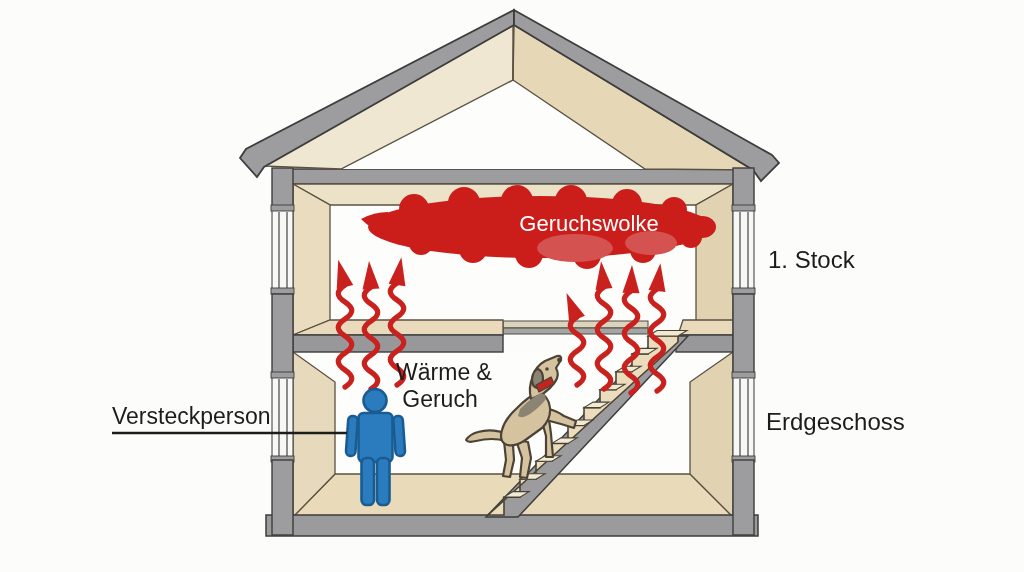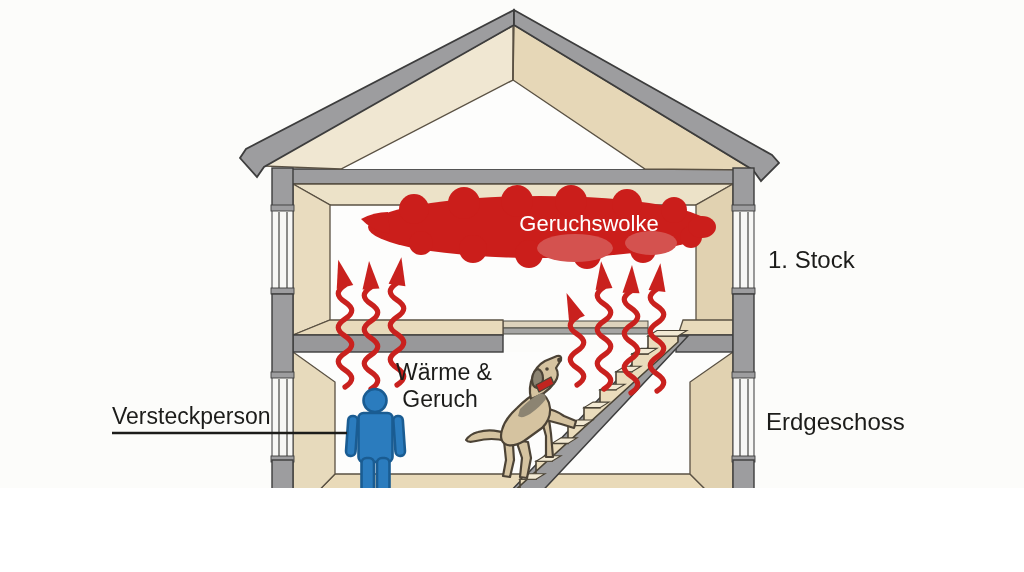--- a/index.html
+++ b/index.html
@@ -1,16 +1,16 @@
 <!DOCTYPE html>
 <html><head>
 <meta charset="utf-8">
 <style>
   html,body{margin:0;padding:0;background:#ffffff;}
-  .stage{position:relative;width:1024px;height:488px;background:#fcfcfa;overflow:hidden;
+  .stage{position:relative;width:1024px;height:572px;background:#fcfcfa;overflow:hidden;
          font-family:"Liberation Sans", sans-serif;}
   svg{display:block;}
   text{font-family:"Liberation Sans", sans-serif;}
   .lbl{fill:#1c1c1a;font-size:23px;}
   .lbl-big{fill:#1c1c1a;font-size:24px;}
   .cloud-lbl{fill:#ffffff;font-size:22px;}
 </style>
 </head>
 <body>
 

